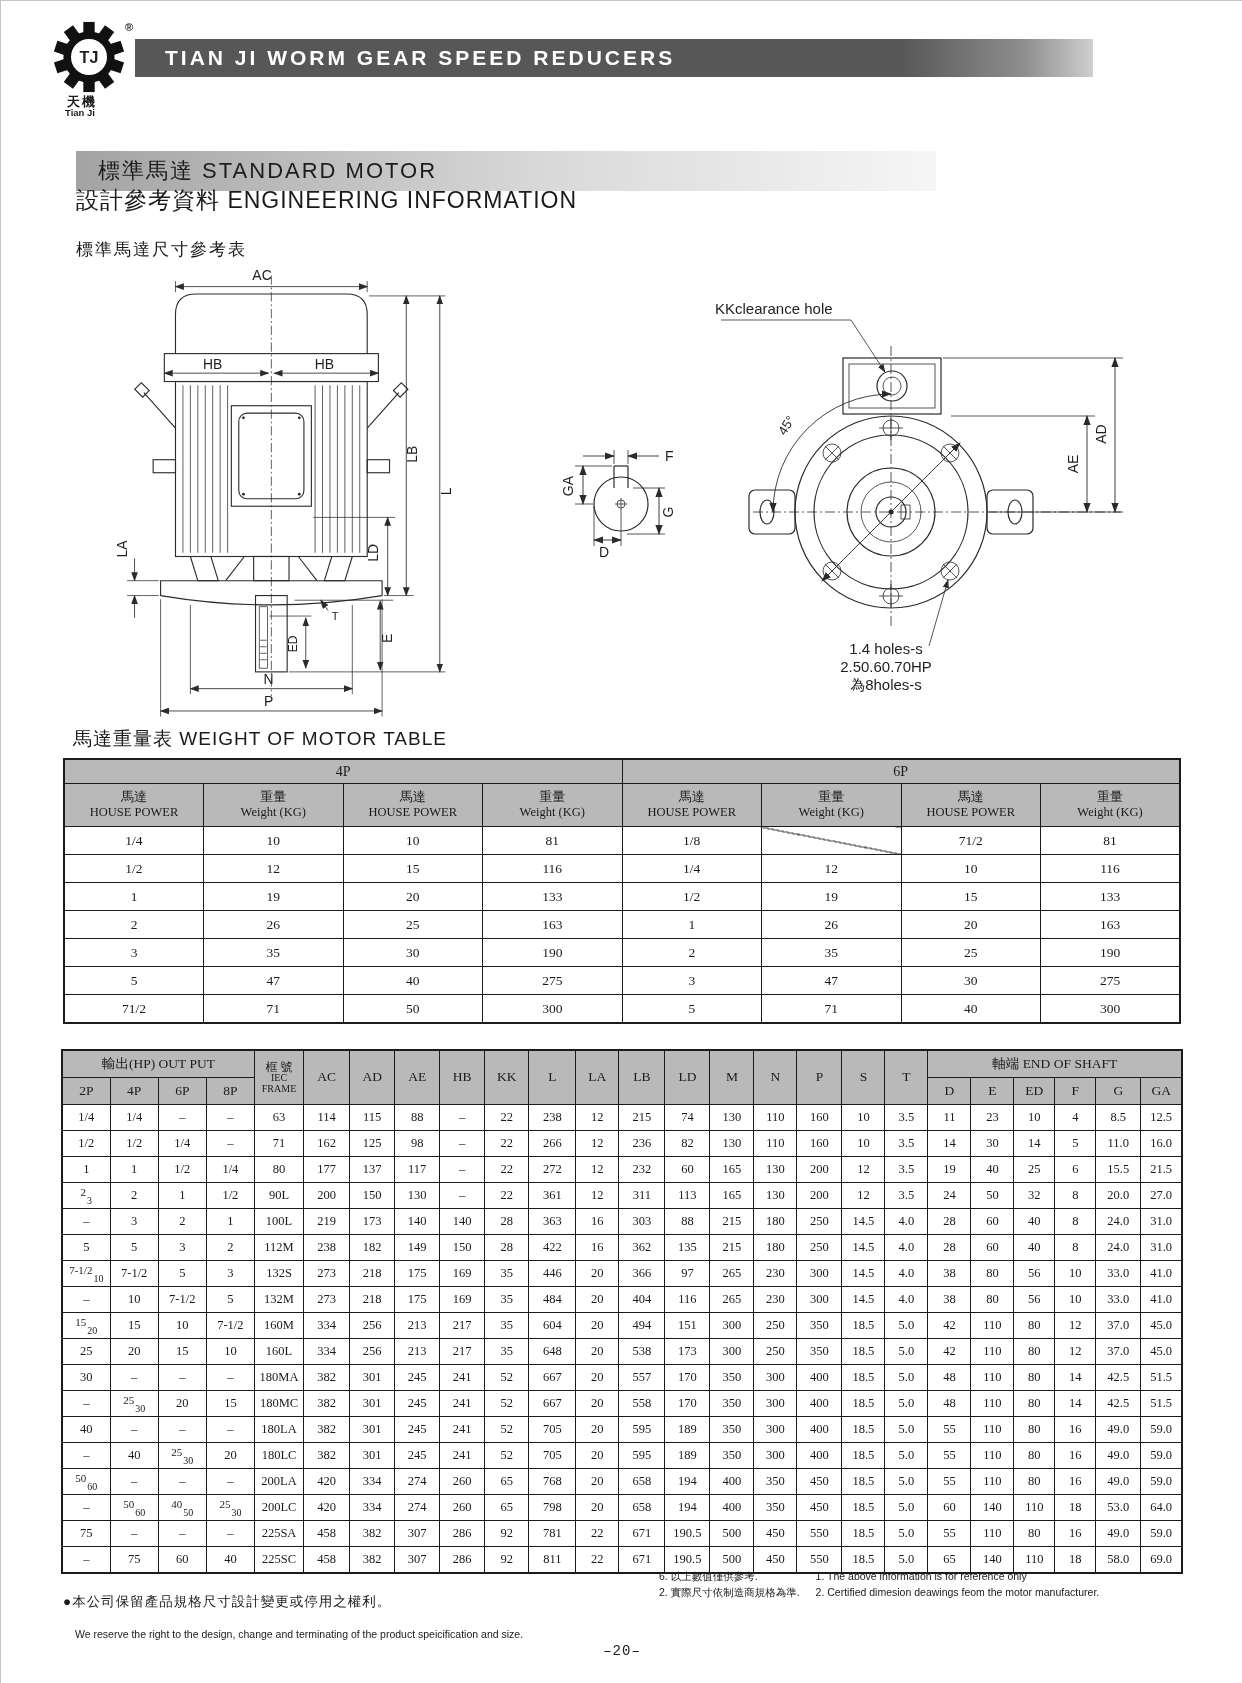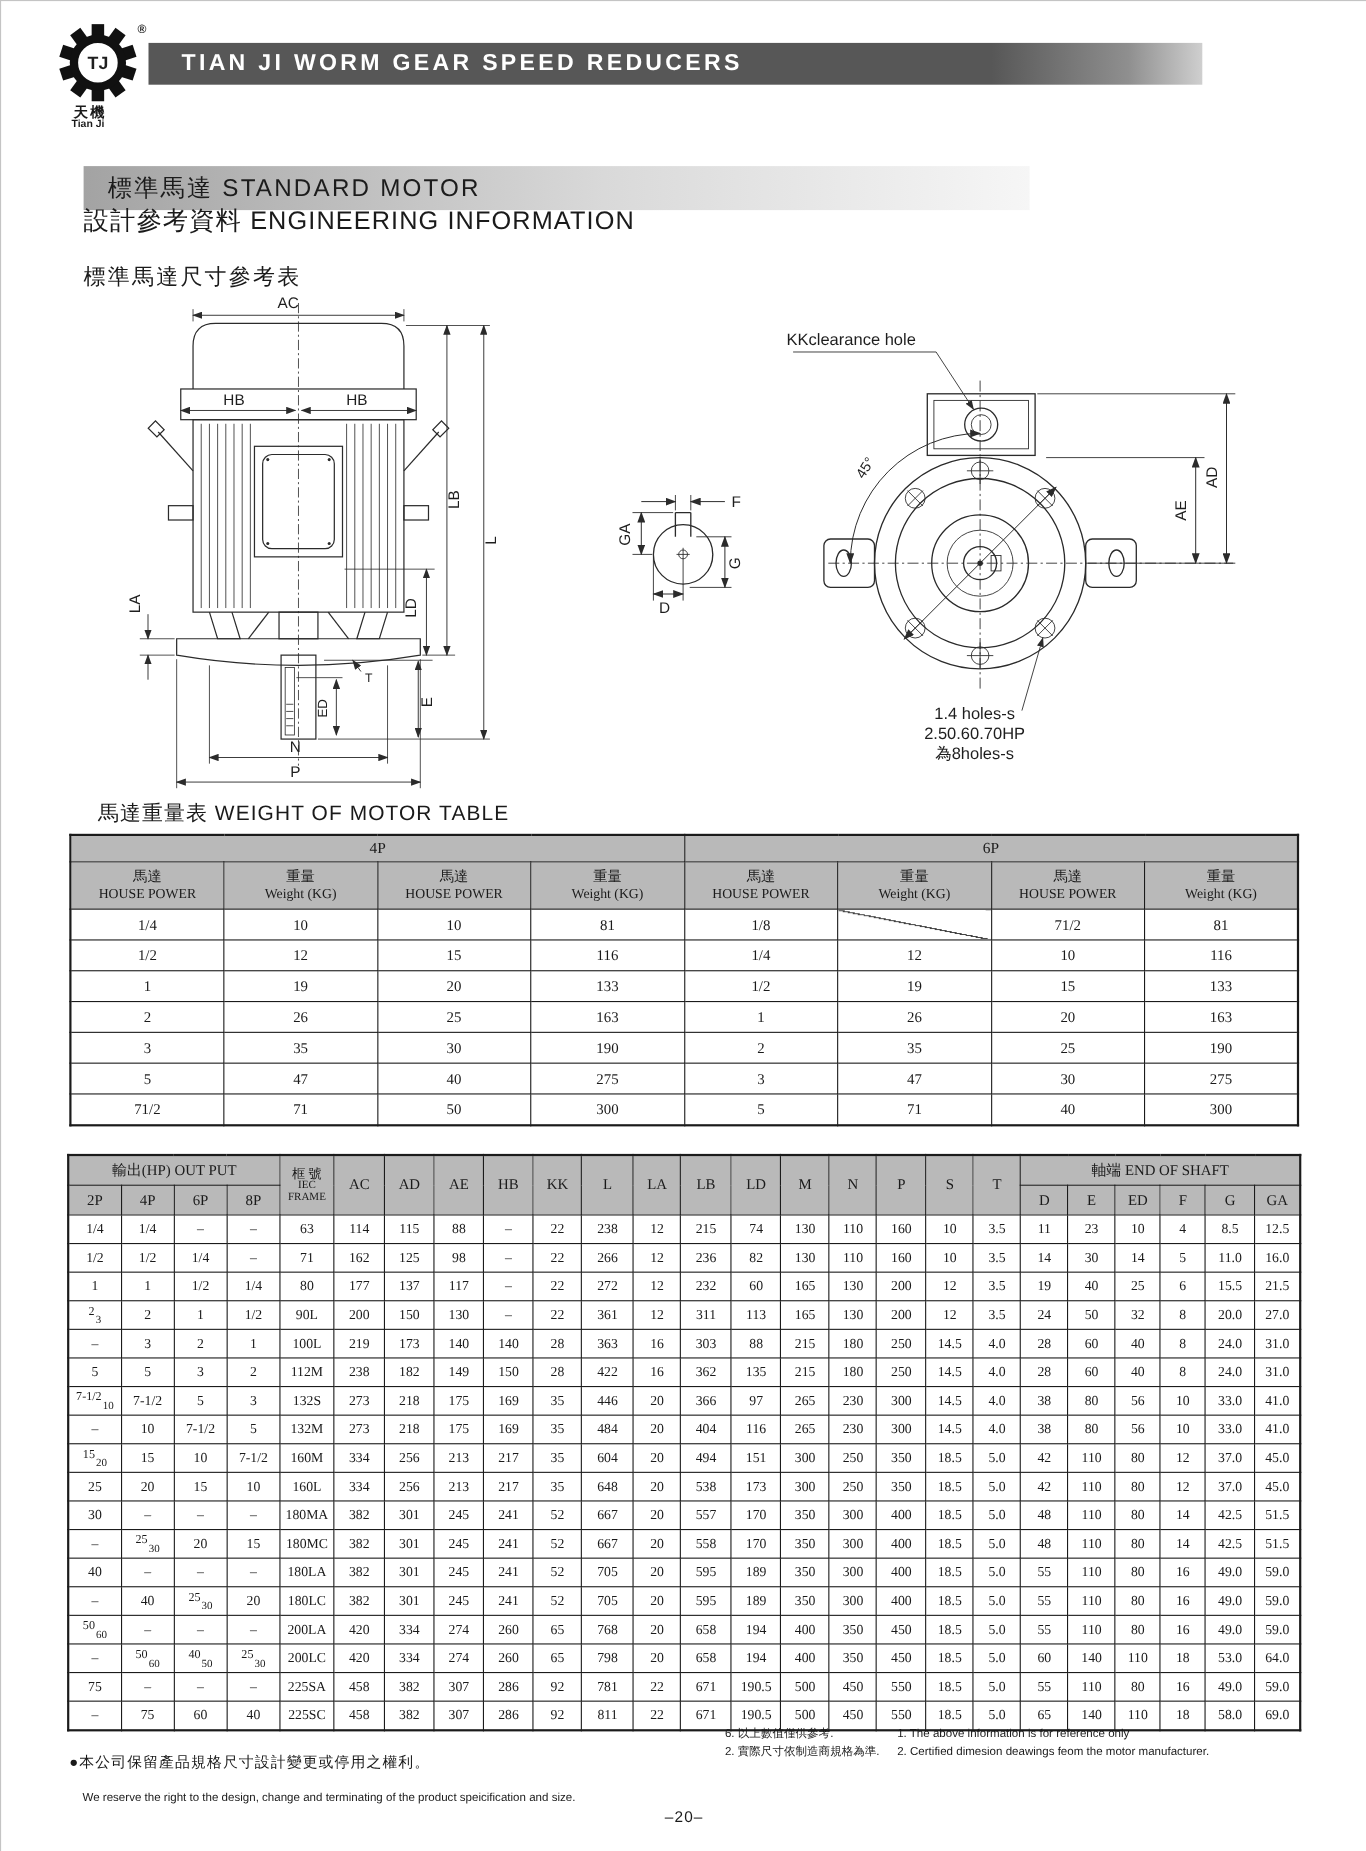--- a/index.html
+++ b/index.html
@@ -10,31 +10,31 @@
   .logo .reg{position:absolute;left:72px;top:0px;font-size:11px;font-weight:bold;}
   .logo .cn{position:absolute;left:14px;top:72px;font-size:13px;font-weight:bold;letter-spacing:2px;}
   .logo .en{position:absolute;left:12px;top:86px;font-size:9.5px;font-weight:bold;}
   .title-bar{position:absolute;left:134px;top:38px;width:958px;height:38px;
      background:linear-gradient(to right,#575757 0%,#575757 80%,#8f8f8f 93%,#cfcfcf 100%);
      color:#fff;font-size:21px;font-weight:bold;letter-spacing:3px;line-height:38px;padding-left:30px;box-sizing:border-box;}
   .motor-bar{position:absolute;left:75px;top:110px;width:860px;height:40px;
      background:linear-gradient(to right,#a3a3a3 0%,#d9d9d9 55%,#f6f6f6 100%);
      font-size:22px;color:#1c1c1c;letter-spacing:2px;line-height:40px;padding-left:22px;box-sizing:border-box;margin-top:40px;}
   .eng-head{position:absolute;left:75px;top:184px;font-size:23px;font-weight:500;letter-spacing:1px;}
-  .draw-caption{position:absolute;left:75px;top:237px;font-size:20px;letter-spacing:2px;}
+  .draw-caption{position:absolute;left:75px;top:237px;font-size:17px;letter-spacing:2px;}
   
   .drawings{position:absolute;left:60px;top:265px;width:1140px;height:462px;}
   .drawings svg{position:absolute;}
   svg text{font-family:"Liberation Sans",sans-serif;fill:#1e1e1e;}
   .ln{stroke:#2b2b2b;stroke-width:1.2;fill:none;}
   .thin{stroke:#2b2b2b;stroke-width:0.8;fill:none;}
   .dim{stroke:#2b2b2b;stroke-width:0.9;fill:none;}
   .cl{stroke:#2b2b2b;stroke-width:0.8;fill:none;stroke-dasharray:10 3 2 3;}
   
-  .weight-head{position:absolute;left:72px;top:725px;font-size:19px;letter-spacing:1px;margin-left:16px;}
+  .weight-head{position:absolute;left:72px;top:725px;font-size:19px;letter-spacing:1px;}
   
   table{border-collapse:collapse;table-layout:fixed;font-family:Liberation Serif, serif;}
   th,td{border:1px solid #1b1b1b;text-align:center;vertical-align:middle;padding:0;overflow:hidden;}
   thead th{background:#b9b9b9;font-weight:normal;}
   .weight-table{position:absolute;left:62px;top:757px;width:1118px;border:2px solid #1b1b1b;}
   .weight-table .grp th{height:23px;font-size:14px;}
   .weight-table .cols th{height:42px;font-size:13px;line-height:1.25;}
   .weight-table .th-en{font-size:12.5px;}
   .weight-table td{height:27px;font-size:13.5px;}
   td.diag{background:linear-gradient(to top right,transparent calc(50% - 0.6px),#444 calc(50% - 0.6px),#444 calc(50% + 0.6px),transparent calc(50% + 0.6px));}
@@ -45,21 +45,21 @@
   .dim-table td{height:25px;font-size:12.5px;line-height:1;}
   .dual{display:inline-flex;line-height:1;align-items:flex-start;}
   .d-main{font-size:11px;margin-top:-2px;}
   .d-sub{font-size:10px;margin-top:7px;margin-left:1px;}
   
   .fn-right{position:absolute;left:658px;top:1567px;display:flex;gap:16px;}
   .fn-right div{font-size:10.5px;line-height:16px;}
   .fn-left{position:absolute;left:62px;top:1592px;}
   .fn-left .cn{font-size:13.5px;letter-spacing:1px;}
   .fn-left .en{font-size:10.5px;margin-left:12px;margin-top:17px;}
-  .page-num{position:absolute;left:0;right:0;top:1642px;text-align:center;font-size:14px;letter-spacing:1px;}
+  .page-num{position:absolute;left:0;right:0;top:1642px;text-align:center;font-size:14px;letter-spacing:1px;font-family:Liberation Mono, monospace;}
 </style>
 </head>
 <body>
 
 <div class="page">
 
   <div class="logo">
     <svg width="72" height="72" viewBox="0 0 76 76">
       <g transform="translate(38,38)" fill="#111">
         <g>

